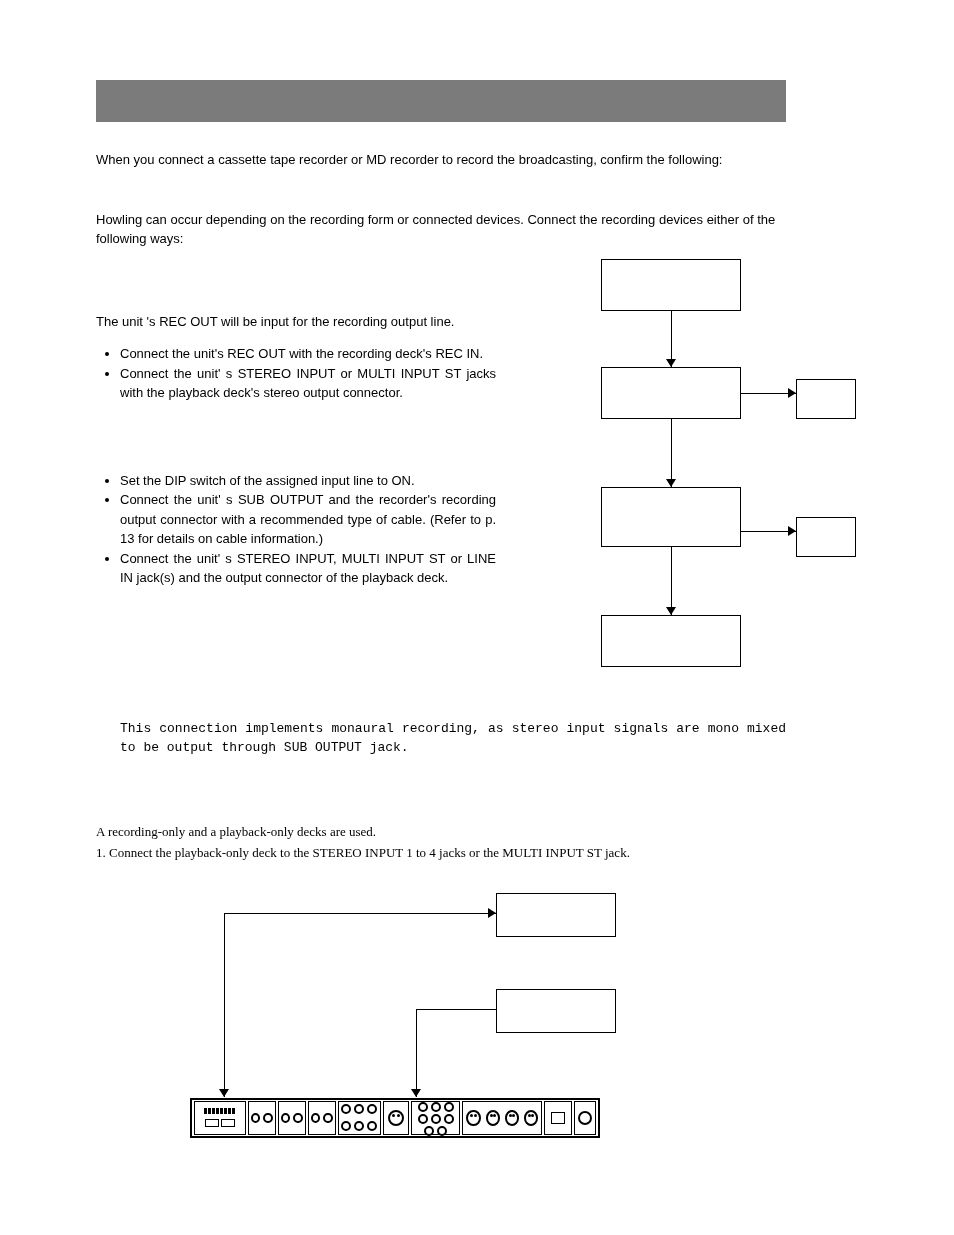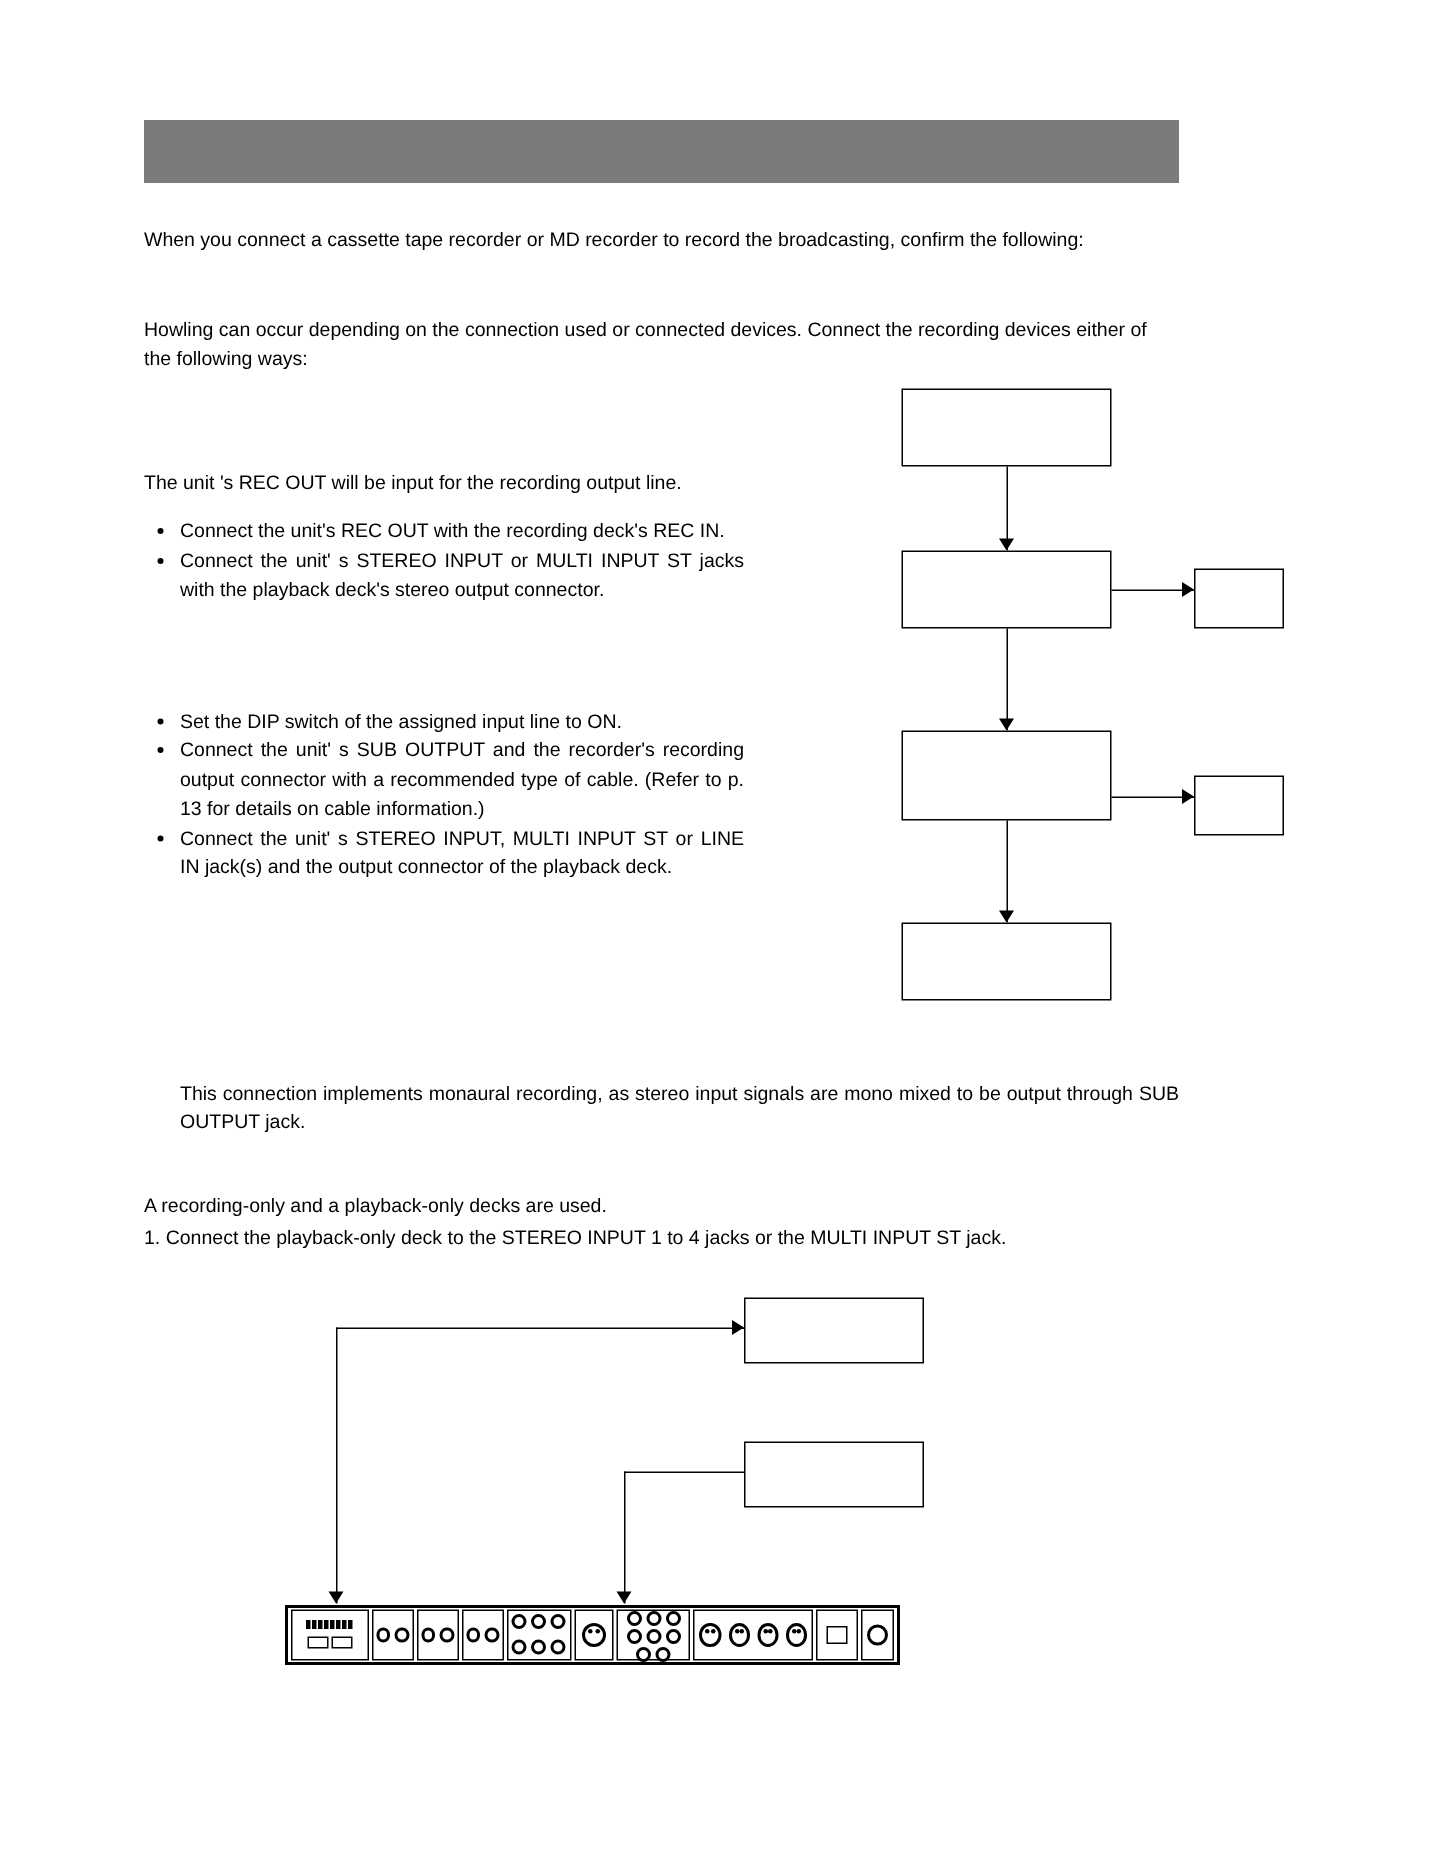--- a/index.html
+++ b/index.html
@@ -54,24 +54,26 @@
   .bullets li {
     margin-bottom: 0;
     text-align: justify;
   }
   .method-gap {
     height: 40px;
   }
   .note-line {
     margin-left: 24px;
     text-align: justify;
-    margin-bottom: 36px;
+    margin-bottom: 64px;
+    font-family: Liberation Mono, monospace;
   }
   .deck-section {
     margin-top: 12px;
+    font-family: Liberation Serif, serif;
   }
   .deck-section p {
     margin: 2px 0;
   }
   
   .flowbox {
     position: absolute;
     border: 1px solid #000;
     background: #fff;
     box-sizing: border-box;
@@ -198,21 +200,21 @@
 <body>
 
 <div class="page">
 
   <div class="header-band"></div>
 
   <div class="content">
 
     <p class="intro">When you connect a cassette tape recorder or MD recorder to record the broadcasting, confirm the following:</p>
 
-    <p class="section1">Howling can occur depending on the connection used or connected devices. Connect the recording devices either of the following ways:</p>
+    <p class="section1">Howling can occur depending on the recording form or connected devices. Connect the recording devices either of the following ways:</p>
 
     <div class="two-col">
       <div class="left-col">
 
         <div class="method-gap"></div>
         <p>The unit 's REC OUT will be input for the recording output line.</p>
         <ul class="bullets">
           <li>Connect the unit's REC OUT with the recording deck's REC IN.</li>
           <li>Connect the unit' s STEREO INPUT or MULTI INPUT ST jacks with the playback deck's stereo output connector.</li>
         </ul>

